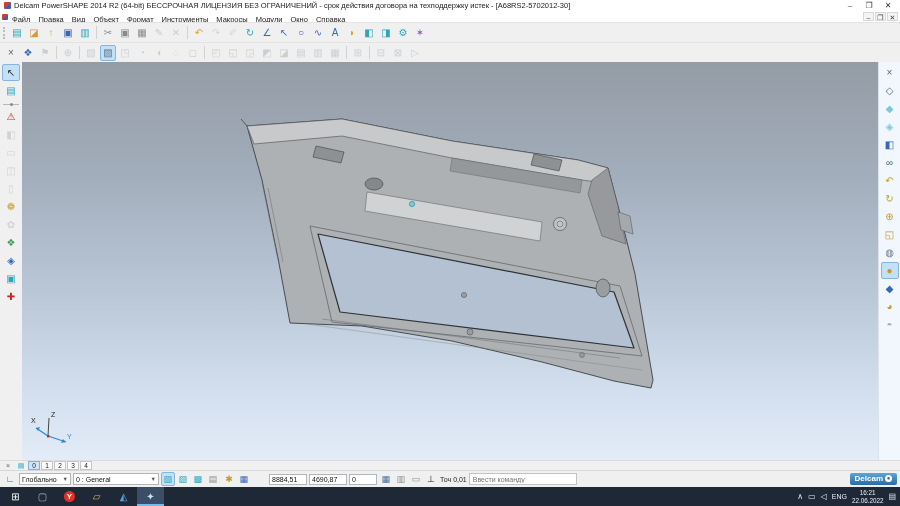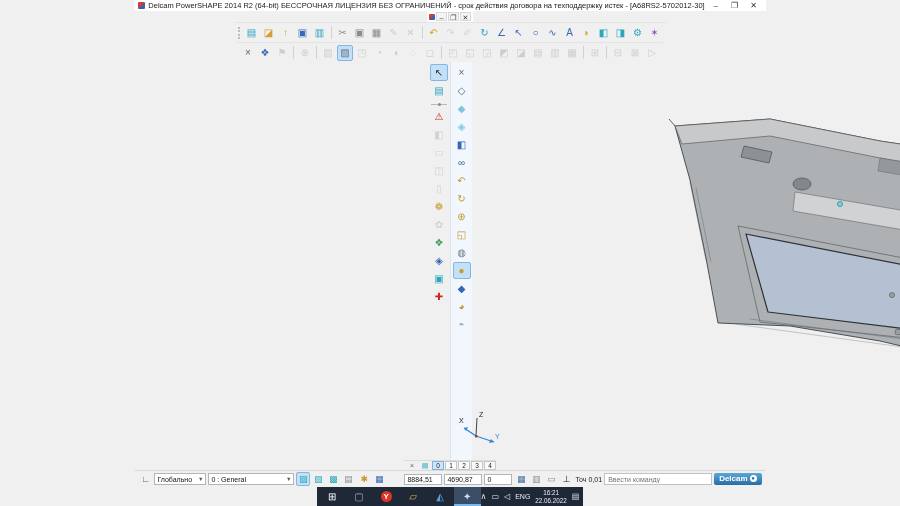--- a/index.html
+++ b/index.html
@@ -1,18 +1,18 @@
 <!DOCTYPE html>
 <html><head>
 <meta charset="utf-8">
 <style>
   * { margin:0; padding:0; box-sizing:border-box; }
   html,body { width:900px; height:506px; overflow:hidden; }
   body { font-family:"Liberation Sans", sans-serif; background:#f0f0f0; }
-  .screen { width:900px; height:506px; display:flex; flex-direction:column; position:relative;align-items:center; }
+  .screen { width:900px; height:506px; display:flex; flex-direction:column; position:relative; }
 
   
   .titlebar { height:11px; background:#ffffff; display:flex; align-items:center; padding:0 4px; gap:3px; flex:0 0 auto; }
   .app-ico { width:7px; height:7px; background:linear-gradient(135deg,#d04030 45%,#3a62b0 55%); border-radius:1px; flex:0 0 auto; }
   .title-text { flex:1; font-size:7.5px; color:#1a1a1a; white-space:nowrap; overflow:hidden; }
   .winctl { width:16px; text-align:center; font-size:8px; color:#333; line-height:11px; }
 
   
   .menubar { height:11px; background:#ffffff; display:flex; align-items:center; padding:0 2px; flex:0 0 auto; }
   .menu-item { font-size:7.5px; color:#1a1a1a; padding:0 4px; white-space:nowrap; }
@@ -73,20 +73,21 @@
   <div class="titlebar">
     <span class="app-ico"></span>
     <span class="title-text">Delcam PowerSHAPE 2014 R2 (64-bit) БЕССРОЧНАЯ ЛИЦЕНЗИЯ БЕЗ ОГРАНИЧЕНИЙ - срок действия договора на техподдержку истек - [A68RS2-5702012-30]</span>
     <span class="winctl">–</span>
     <span class="winctl">❐</span>
     <span class="winctl">✕</span>
   </div>
 
   <div class="menubar">
     <span class="app-ico" style="width:6px;height:6px;"></span>
+    <span><span class="menu-item">Файл</span><span class="menu-item">Правка</span><span class="menu-item">Вид</span><span class="menu-item">Объект</span><span class="menu-item">Формат</span><span class="menu-item">Инструменты</span><span class="menu-item">Макросы</span><span class="menu-item">Модули</span><span class="menu-item">Окно</span><span class="menu-item">Справка</span></span>
     <span class="spacer"></span>
     <span class="childctl">–</span>
     <span class="childctl">❐</span>
     <span class="childctl">✕</span>
   </div>
 
   <div class="toolbar">
     <span class="grip"></span>
     <span style="display:flex;align-items:center;gap:1px;">
         <span class="icon" style="color: rgb(43, 167, 189);">▤</span>

